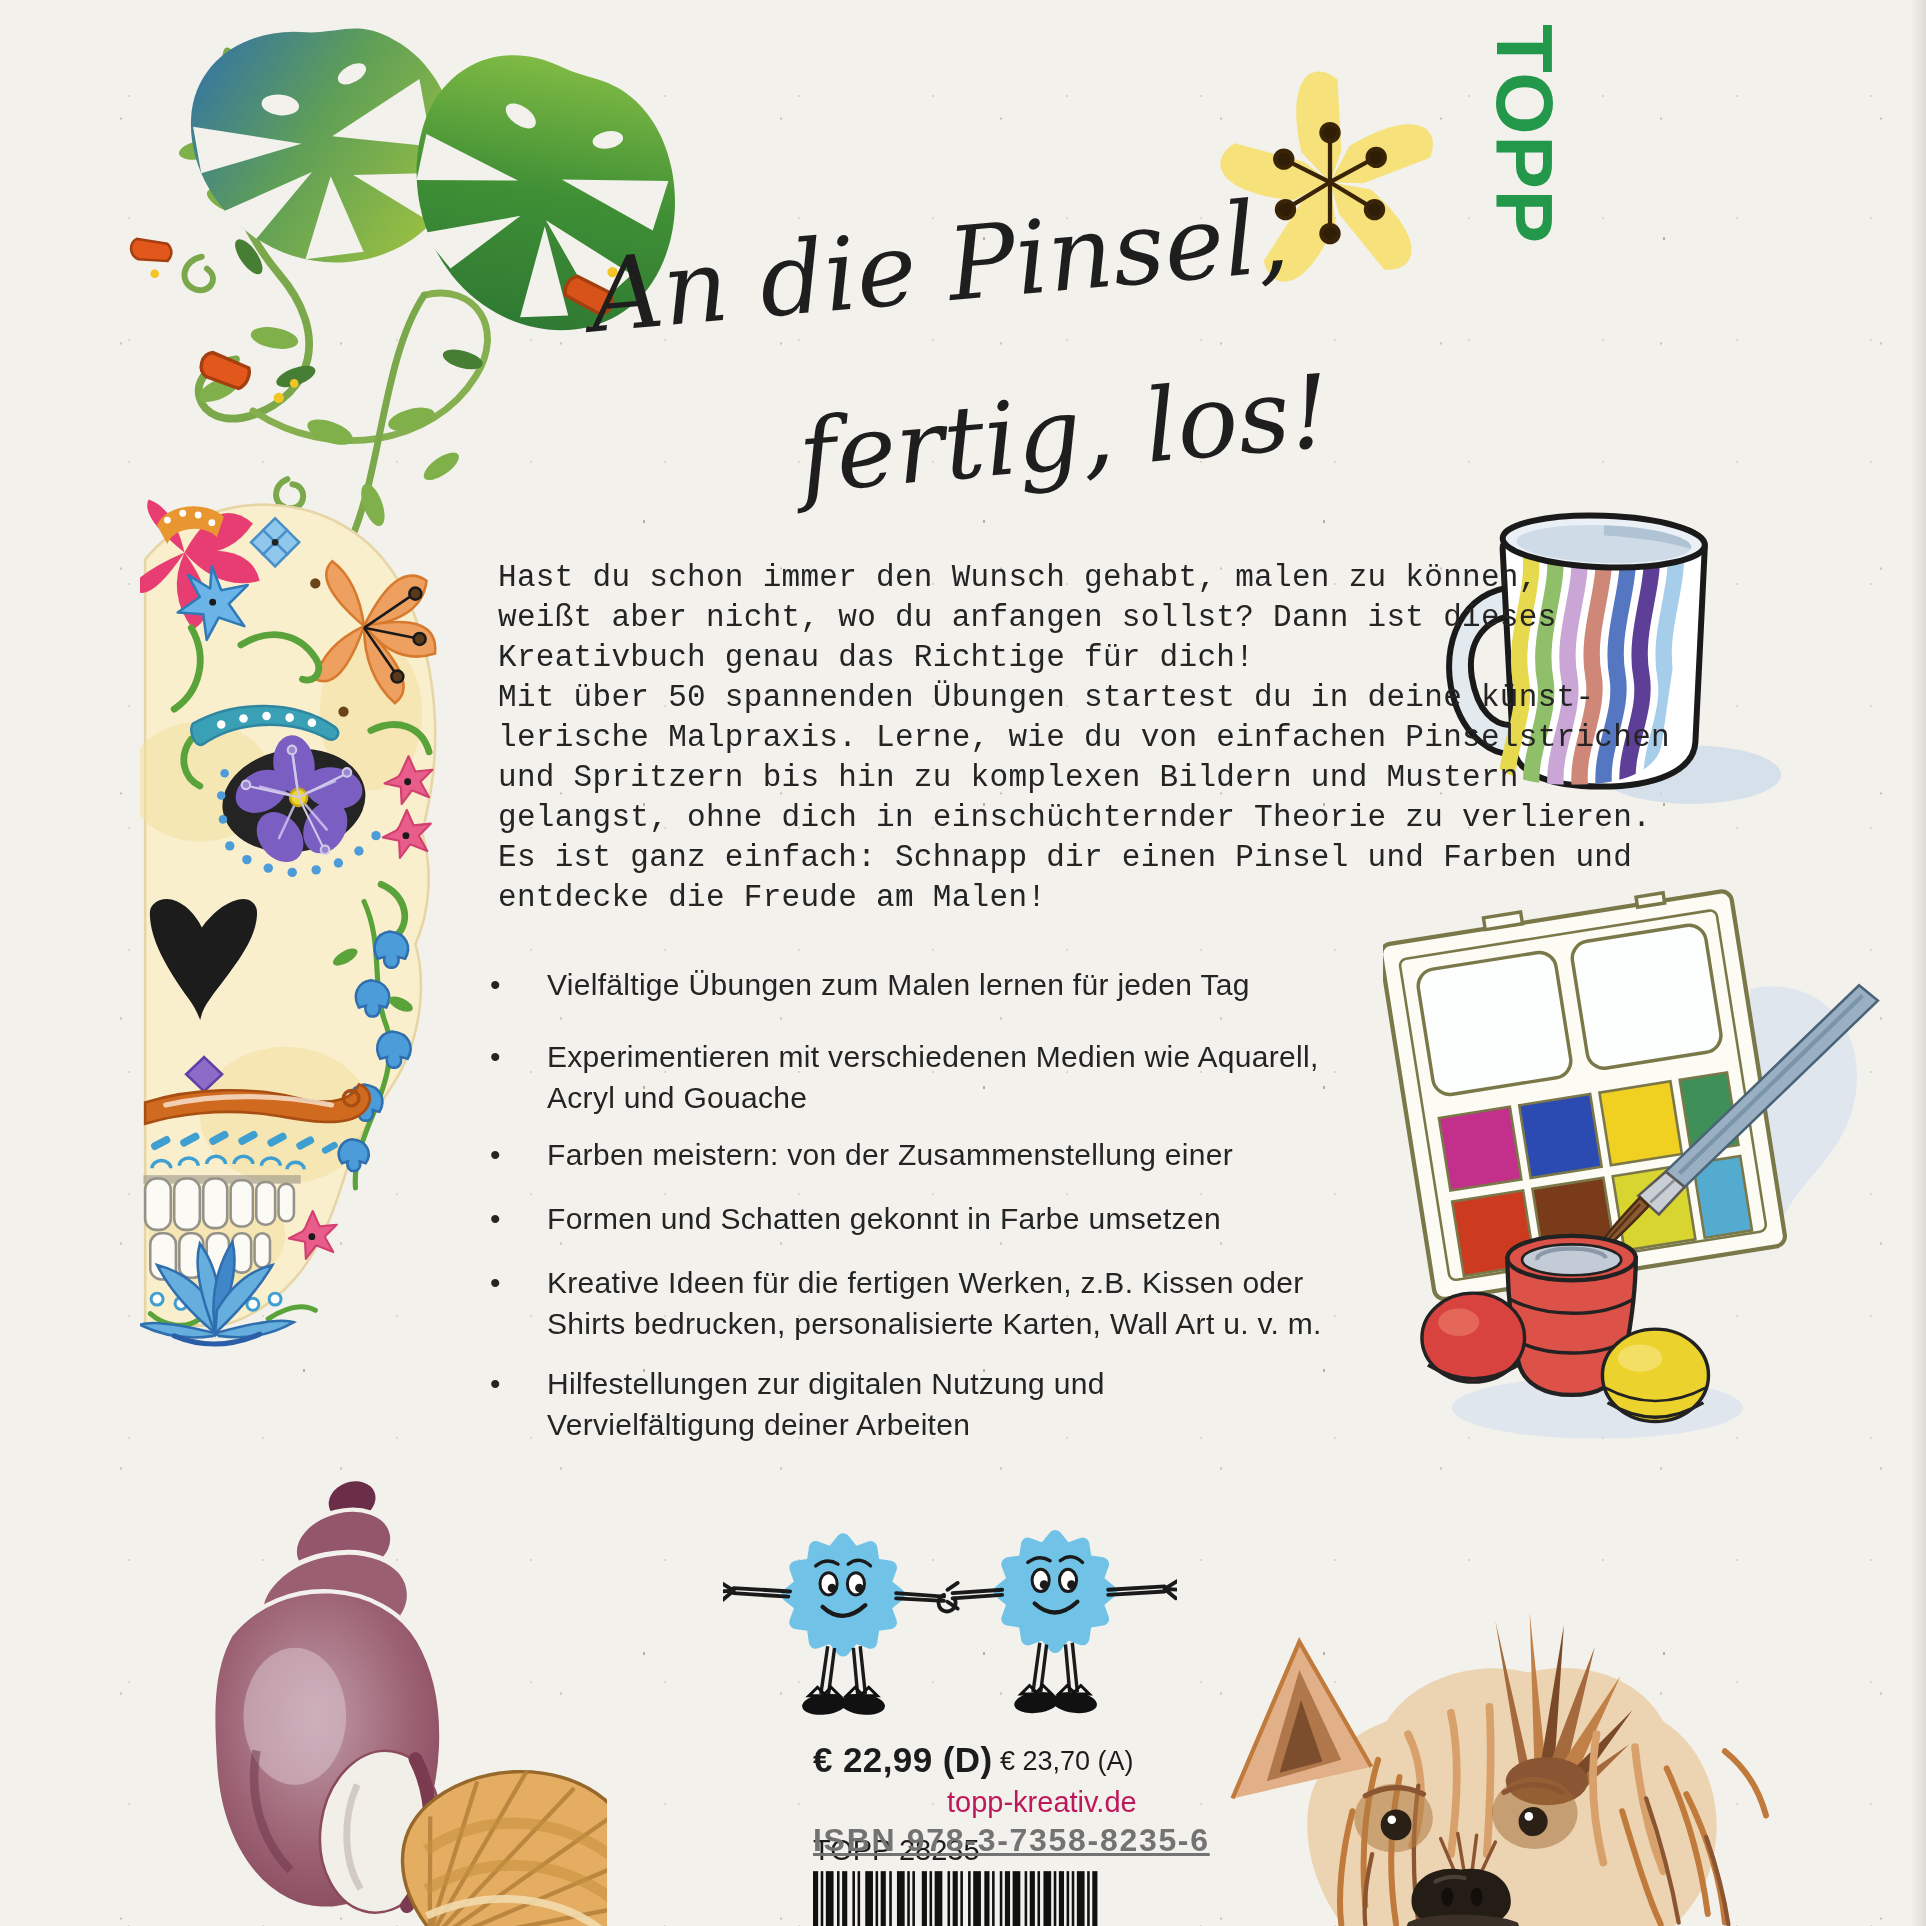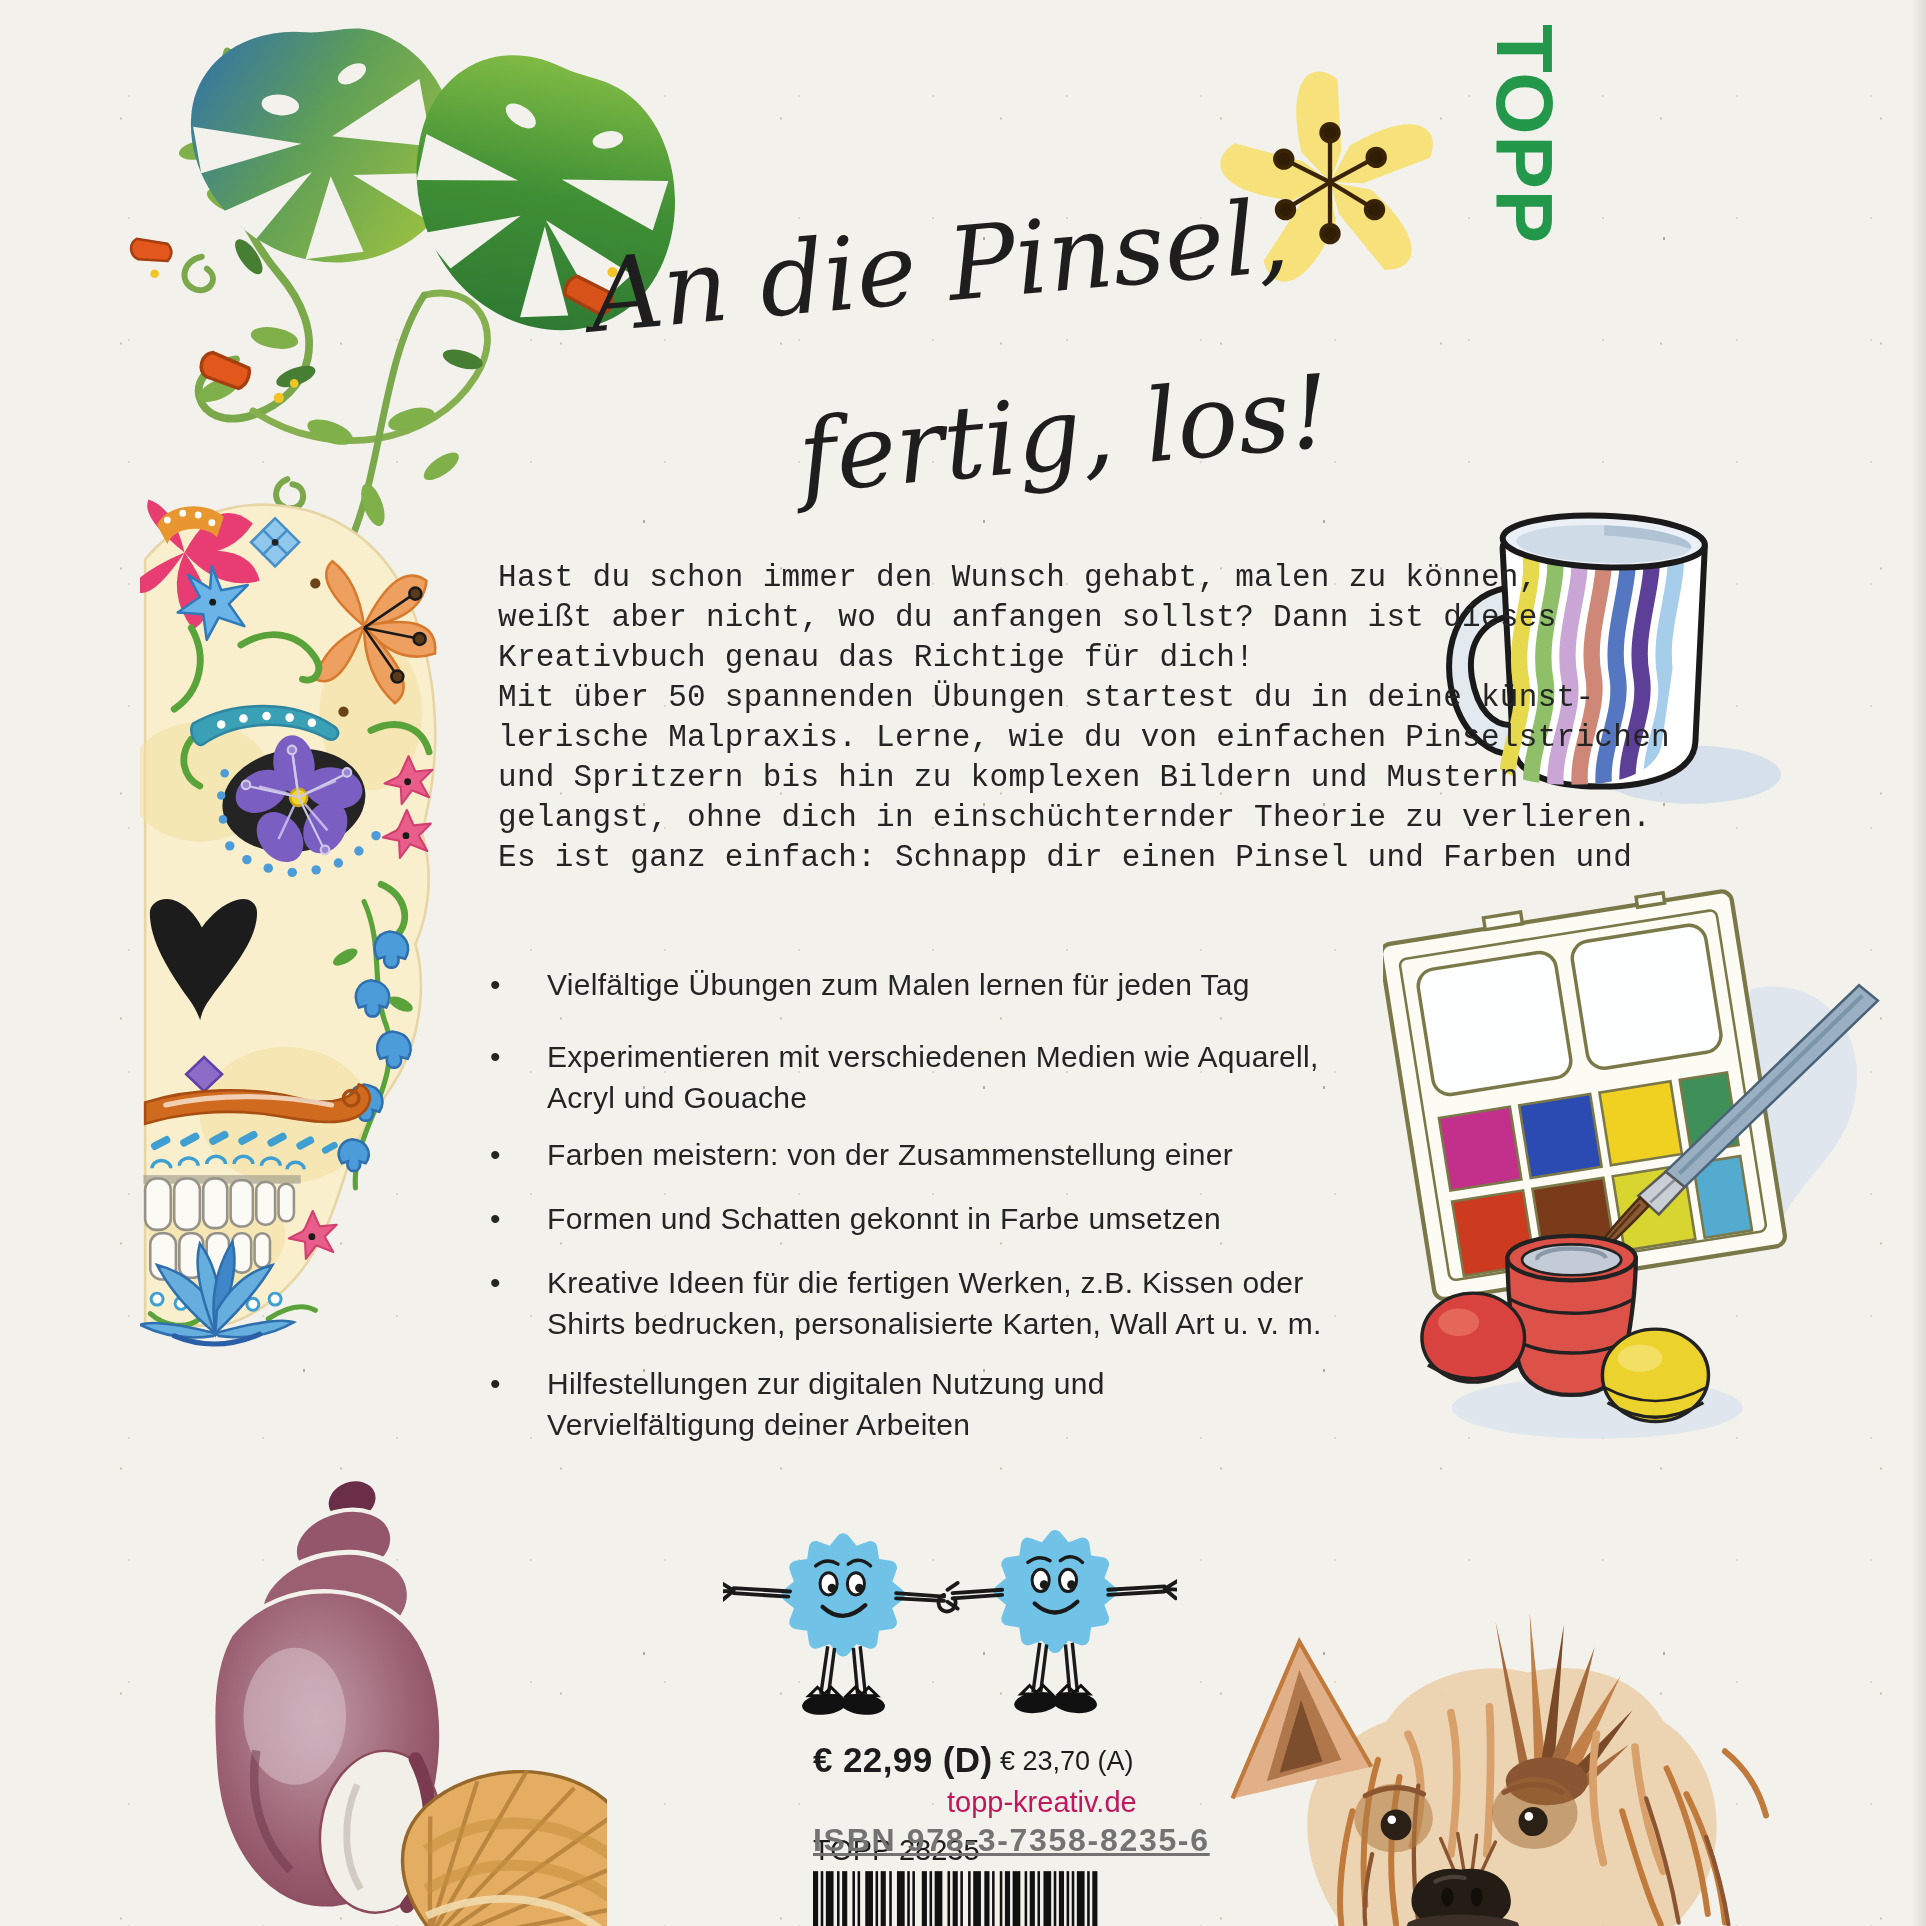--- a/index.html
+++ b/index.html
@@ -632,20 +632,21 @@
 
 <div class="abs intro">
   <div>Hast du schon immer den Wunsch gehabt, malen zu können,</div>
   <div>weißt aber nicht, wo du anfangen sollst? Dann ist dieses</div>
   <div>Kreativbuch genau das Richtige für dich!</div>
   <div>Mit über 50 spannenden Übungen startest du in deine künst-</div>
   <div>lerische Malpraxis. Lerne, wie du von einfachen Pinselstrichen</div>
   <div>und Spritzern bis hin zu komplexen Bildern und Mustern</div>
   <div>gelangst, ohne dich in einschüchternder Theorie zu verlieren.</div>
   <div>Es ist ganz einfach: Schnapp dir einen Pinsel und Farben und</div>
+  <div>entdecke die Freude am Malen!</div>
 </div>
 
 <div class="abs bullets">
   <div class="bullet-item b-gap1">
     <span class="marker">•</span>
     <span>
       <div>Vielfältige Übungen zum Malen lernen für jeden Tag</div>
     </span>
   </div>
   <div class="bullet-item b-gap2">

